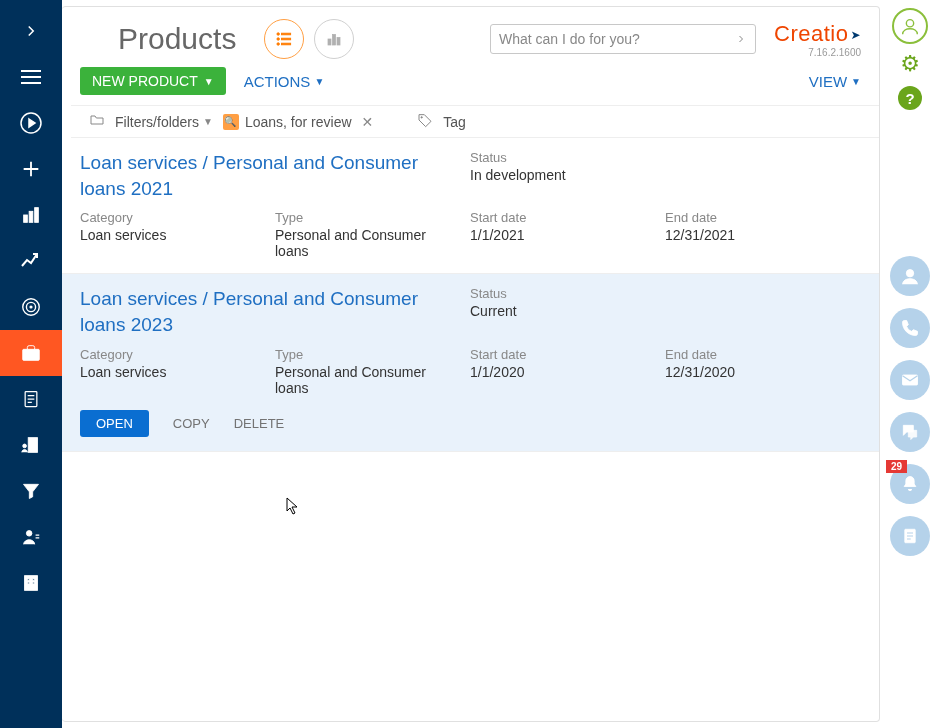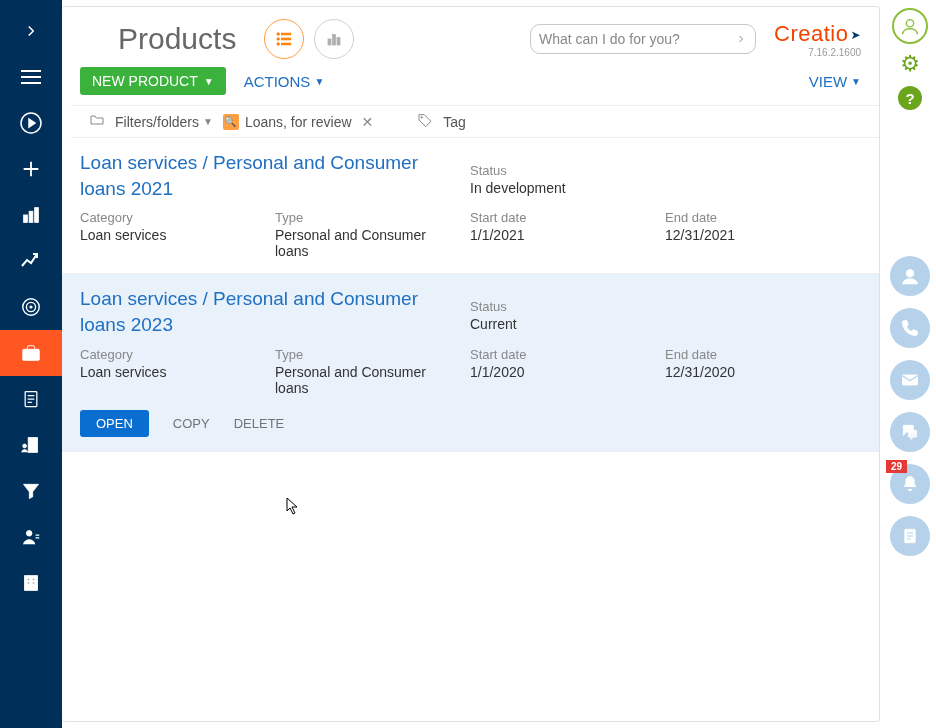--- a/index.html
+++ b/index.html
@@ -70,23 +70,23 @@
     width:40px; height:40px; border-radius:50%; border:1px solid #d0d0d0;
     display:flex; align-items:center; justify-content:center; cursor:pointer;
     background:#fff;
   }
   .circle-btn.active { border-color:#ff9f43; }
   .circle-btn.active svg { stroke:#ff7b00; fill:#ff7b00; }
   .circle-btn svg { stroke:#b0b0b0; fill:#b0b0b0; }
 
   .search {
     margin-left:auto;
-    width: 226px;
+    width: 266px;
     border:1px solid #c8c8c8;
-    border-radius:10px;
+    border-radius:3px;
     height:30px;
     display:flex;
     align-items:center;
     padding: 0 8px;
     color:#888;
   }
   .search input { border:none; outline:none; flex:1; font-size:14px; color:#888; }
   .search input::placeholder { color:#888; }
 
   .logo-area {
@@ -149,21 +149,20 @@
     display:grid;
     grid-template-columns: 195px 195px 195px 195px;
     column-gap: 0;
     row-gap: 2px;
   }
   .field-label { color:#888; font-size:13px; }
   .field-value { color:#333; font-size:14px; }
   .row { position:relative; }
   .row-head {
     display:flex;
-    align-items:center;
   }
   .row-head .title-col { width:390px; flex-shrink:0; }
   .row-head .status-col .field-label { margin-bottom:2px; display:block; }
 
   .row-actions {
     margin-top:14px; display:flex; gap:24px; align-items:center;
   }
   .btn-blue {
     background:#0a6ed1; color:#fff; border:none; padding:6px 16px;
     font-size:13px; border-radius:3px; cursor:pointer;

